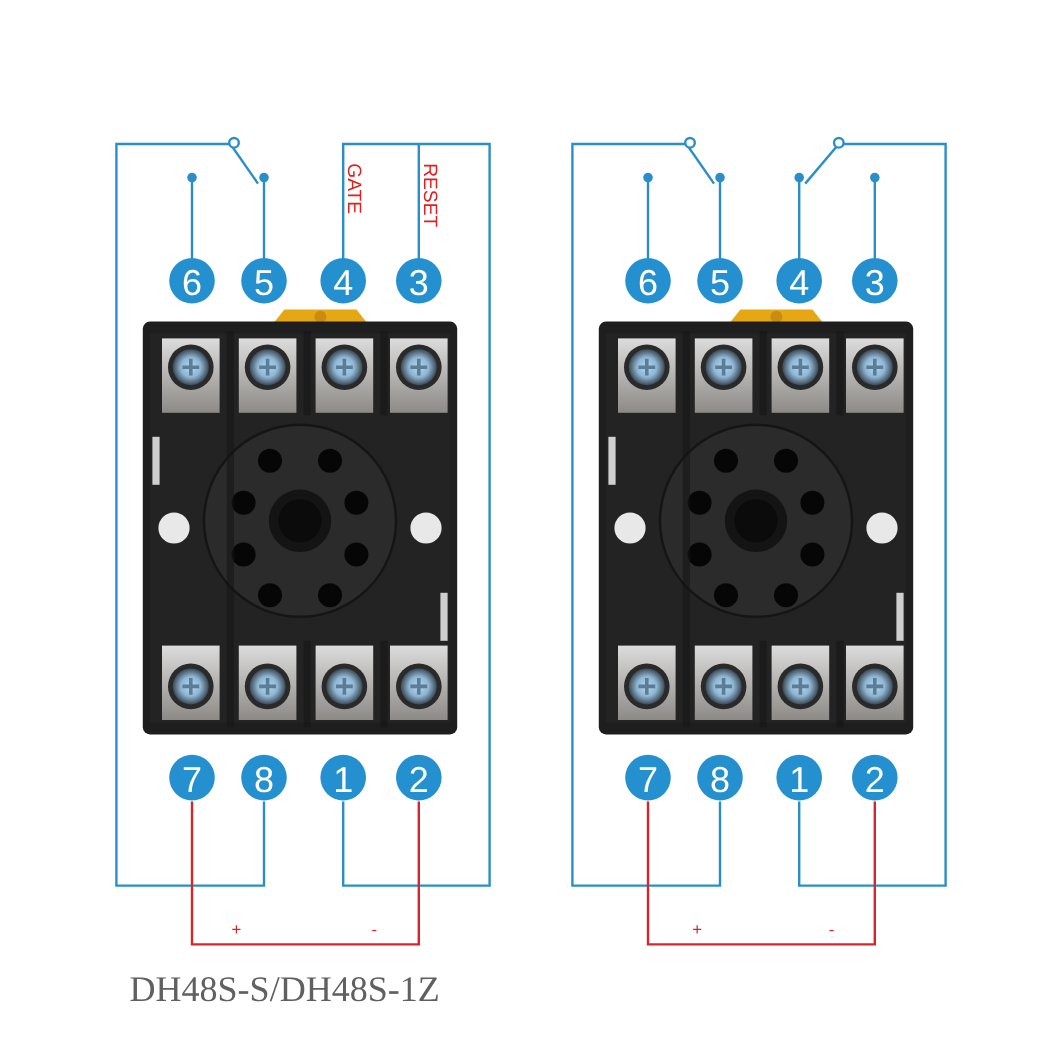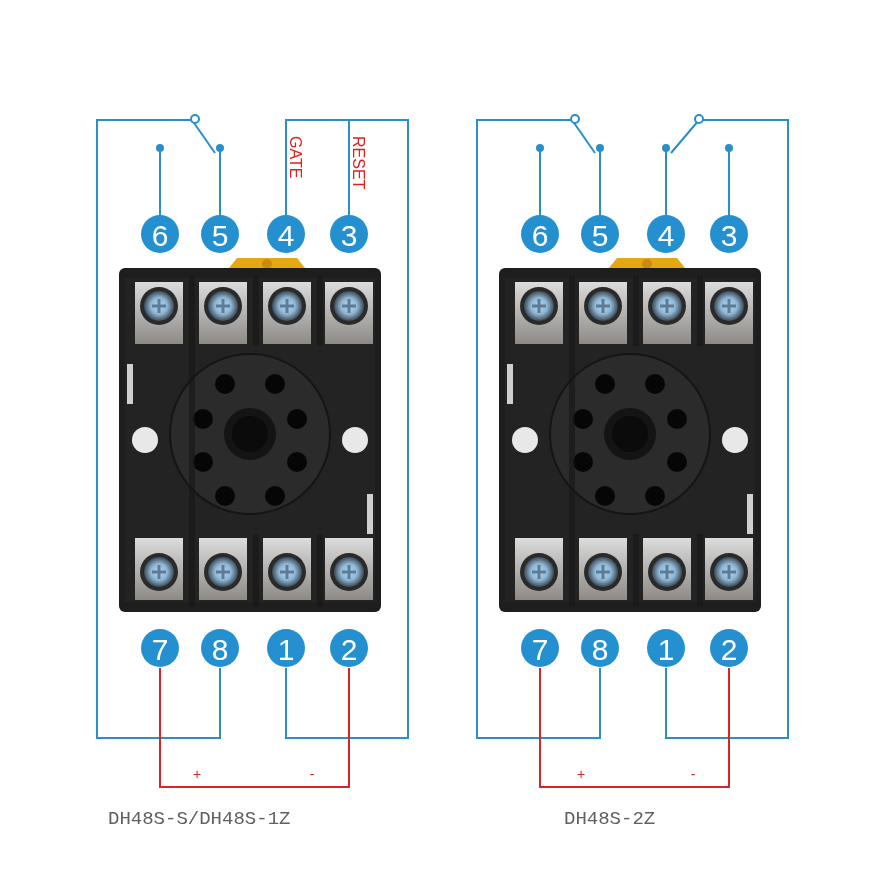--- a/index.html
+++ b/index.html
@@ -1,21 +1,21 @@
 <!DOCTYPE html>
 <html><head>
 <meta charset="utf-8">
 <style>
   html, body { margin: 0; padding: 0; background: #ffffff; }
   body { width: 887px; height: 887px; position: relative; overflow: hidden;
          font-family: "Liberation Sans", sans-serif; }
   .panel { position: absolute; top: 0; width: 887px; height: 887px; left: 0; }
   svg { position: absolute; left: 0; top: 0; }
-  .caption { position: absolute; top: 808px; font-family: Liberation Mono, monospace;
-             font-size: 19px; color: #606060; letter-spacing: 0px; white-space: nowrap; }
+  .caption { position: absolute; top: 808px; font-family: Liberation Serif, serif;
+             font-size: 30px; color: #606060; letter-spacing: 0px; white-space: nowrap; }
   .cap-left { left: 108px; }
   .cap-right { left: 564px; }
 </style>
 </head>
 <body>
 
 <div class="panel">
 <svg id="diagram-svg" width="887" height="887" viewBox="0 0 887 887">
   <defs>
     <radialGradient id="screwGrad" cx="50%" cy="50%" r="50%">
@@ -186,14 +186,13 @@
       <text x="600" y="660" text-anchor="middle" font-size="30" fill="#fff" font-family="Liberation Sans, sans-serif">8</text>
       <circle cx="666" cy="648" r="19" fill="#2590d0"></circle>
       <text x="666" y="660" text-anchor="middle" font-size="30" fill="#fff" font-family="Liberation Sans, sans-serif">1</text>
       <circle cx="729" cy="648" r="19" fill="#2590d0"></circle>
       <text x="729" y="660" text-anchor="middle" font-size="30" fill="#fff" font-family="Liberation Sans, sans-serif">2</text>
     </g>
   </g>
 </svg>
 
 <div class="caption cap-left">DH48S-S/DH48S-1Z</div>
-<div class="caption cap-right">DH48S-2Z</div>
 </div>
 
 </body></html>

